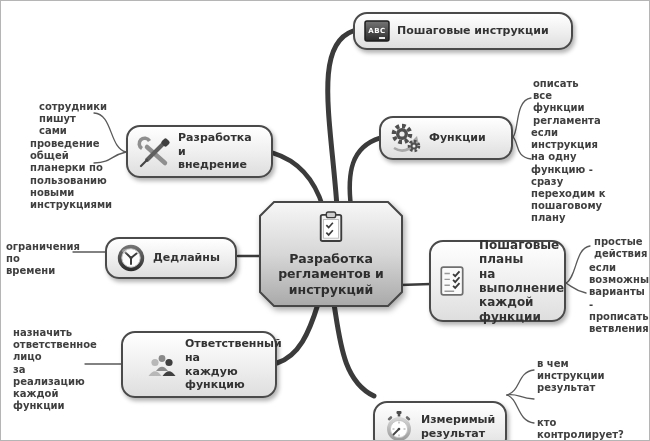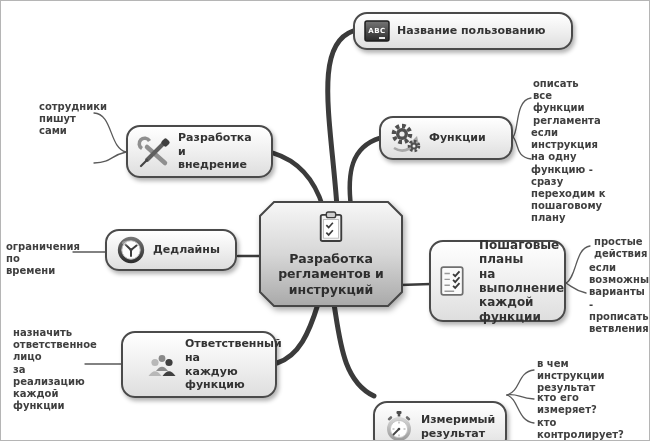--- a/index.html
+++ b/index.html
@@ -88,21 +88,21 @@
   </div>
 
   <div class="node" style="left:352px;top:11px;width:220px;height:38px;">
     <span class="icon">
       <svg width="26" height="22" viewBox="0 0 26 22">
         <rect x="1" y="1" width="24" height="20" rx="2" fill="url(#gDark)" stroke="#1e1e1e" stroke-width="1.5"></rect>
         <text x="13" y="13" text-anchor="middle" font-size="7" font-weight="bold" fill="#ffffff" letter-spacing="0.5">ABC</text>
         <rect x="15" y="17" width="6" height="2" fill="#e8e8e8"></rect>
       </svg>
     </span>
-    <span class="label">Название пользованию</span>
+    <span class="label">Пошаговые инструкции</span>
   </div>
 
   <div class="node" style="left:378px;top:115px;width:134px;height:44px;">
     <span class="icon">
       <svg width="32" height="32" viewBox="0 0 32 32">
         <path d="M4 26 Q 15 33 26 21" fill="none" stroke="#a8a8a8" stroke-width="2.6"></path>
         <polygon points="27,14 29,23 20,21" fill="#a8a8a8"></polygon>
         <circle cx="12" cy="12" r="8.2" fill="none" stroke="#4f4f4f" stroke-width="4.2" stroke-dasharray="3.6 2.8"></circle>
         <circle cx="12" cy="12" r="6" fill="#4f4f4f"></circle>
         <circle cx="12" cy="12" r="2.6" fill="#ededed"></circle>
@@ -122,21 +122,21 @@
         <path d="M28 6 L10 24" stroke="#5f5f5f" stroke-width="4" stroke-linecap="round"></path>
         <path d="M10 24 L4 30" stroke="#444444" stroke-width="2.2" stroke-linecap="round"></path>
         <rect x="25" y="3" width="7" height="7" rx="2" transform="rotate(45 28.5 6.5)" fill="#3f3f3f"></rect>
       </svg>
     </span>
     <span class="label">Разработка
 и
 внедрение</span>
   </div>
 
-  <div class="node" style="left:104px;top:228px;width:132px;height:42px;">
+  <div class="node" style="left:104px;top:236px;width:132px;height:42px;">
     <span class="icon">
       <svg width="30" height="30" viewBox="0 0 30 30">
         <circle cx="15" cy="15" r="13.2" fill="url(#gDark)"></circle>
         <circle cx="15" cy="15" r="9.2" fill="#fdfdfd" stroke="#c2c2c2" stroke-width="1"></circle>
         <path d="M15 15 L9.5 9.5 M15 15 L20.5 10.5 M15 15 L15 21" fill="none" stroke="#3d3d3d" stroke-width="2" stroke-linecap="round"></path>
         <circle cx="15" cy="15" r="1.4" fill="#3d3d3d"></circle>
         <ellipse cx="12" cy="8" rx="6" ry="2.6" fill="#ffffff" opacity="0.35"></ellipse>
       </svg>
     </span>
     <span class="label">Дедлайны</span>
@@ -191,20 +191,26 @@
         <circle cx="15" cy="19" r="1.3" fill="#444"></circle>
       </svg>
     </span>
     <span class="label">Измеримый
 результат</span>
   </div>
 
   <div class="note" style="left:38px;top:100px;">сотрудники
 пишут
 сами</div>
+  <div class="note" style="left:29px;top:137px;">проведение
+общей
+планерки по
+пользованию
+новыми
+инструкциями</div>
   <div class="note" style="left:5px;top:240px;">ограничения
 по
 времени</div>
   <div class="note" style="left:12px;top:326px;">назначить
 ответственное
 лицо
 за
 реализацию
 каждой
 функции</div>
@@ -224,18 +230,16 @@
 действия</div>
   <div class="note" style="left:588px;top:261px;">если
 возможны
 варианты
 -
 прописать
 ветвления</div>
   <div class="note" style="left:536px;top:357px;">в чем
 инструкции
 результат</div>
-  <div class="note" style="left:536px;top:391px;">кто его
-измеряет?</div>
   <div class="note" style="left:536px;top:416px;">кто
 контролирует?</div>
 
 </div>
 
 </body></html>

